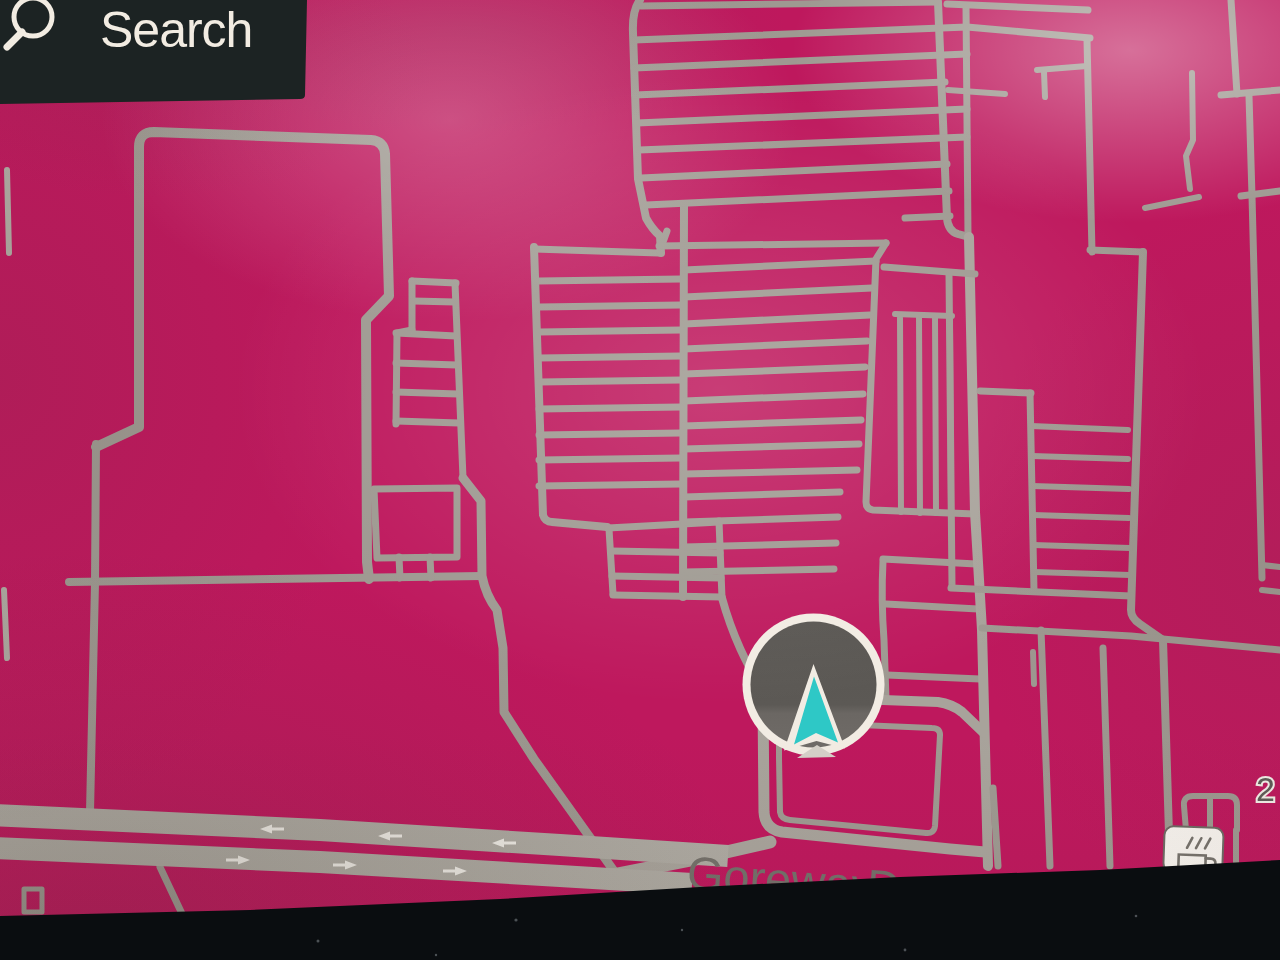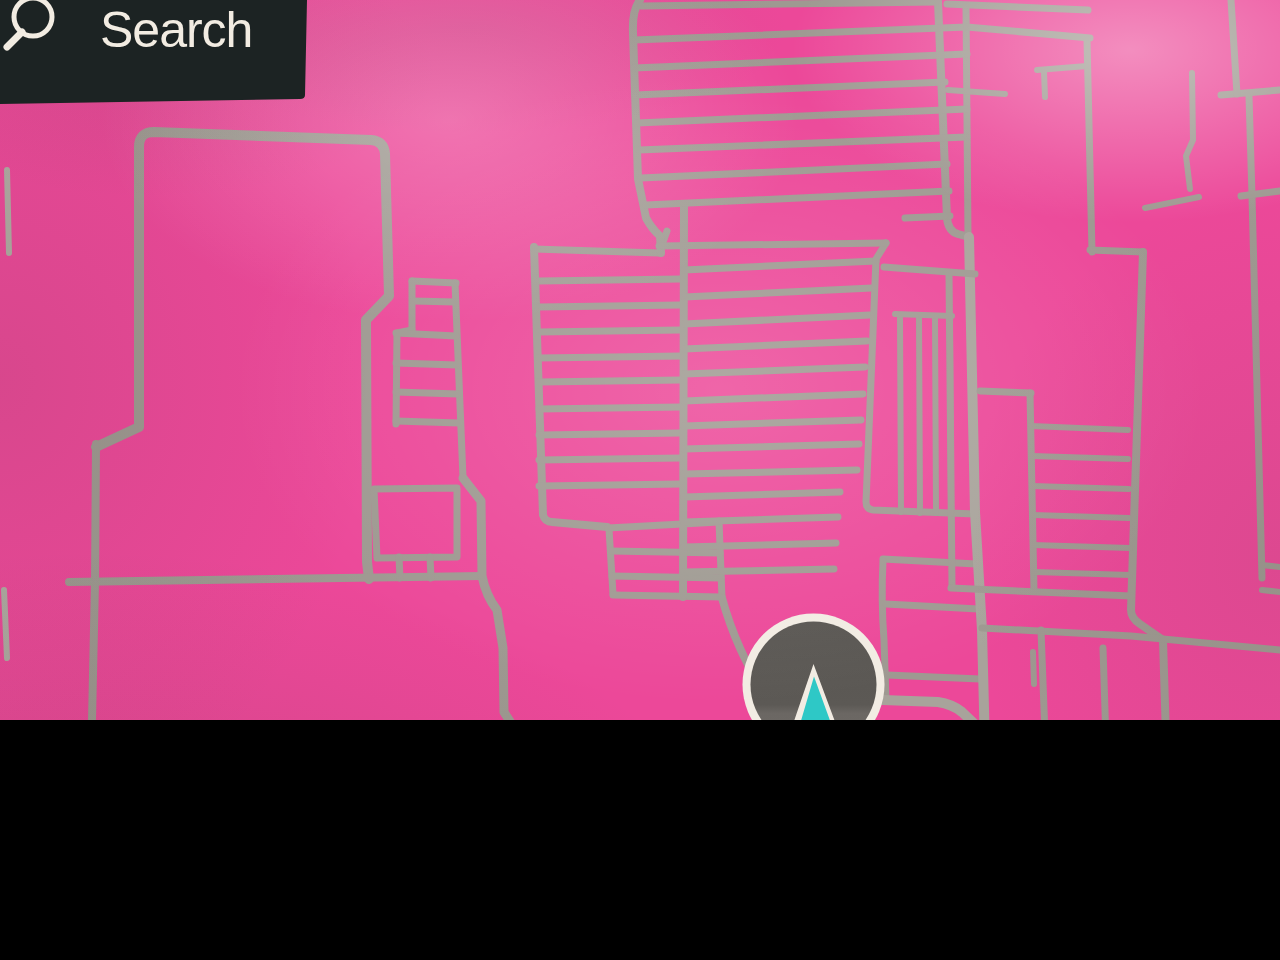--- a/index.html
+++ b/index.html
@@ -1,14 +1,14 @@
 <!DOCTYPE html>
 <html><head><meta charset="utf-8"><style>
 html,body{margin:0;padding:0;background:#000;}
-.wrap{position:relative;width:1280px;height:720px;overflow:hidden;background:#ec4899;font-family:"Liberation Sans",sans-serif;}
+.wrap{position:relative;width:1280px;height:960px;overflow:hidden;background:#be185d;font-family:"Liberation Sans",sans-serif;}
 .lay{position:absolute;left:0;top:0;}
 .vig{position:absolute;left:0;top:0;width:1280px;height:960px;pointer-events:none;background:
 radial-gradient(ellipse 500px 290px at 450px 120px, rgba(255,255,252,0.24), rgba(255,255,252,0) 70%),
 radial-gradient(ellipse 470px 240px at 1130px 50px, rgba(255,255,252,0.38), rgba(255,255,252,0) 72%),
 radial-gradient(ellipse 650px 420px at 720px 390px, rgba(255,255,250,0.16), rgba(255,255,250,0) 75%),
 radial-gradient(ellipse 900px 520px at 90px 940px, rgba(62,52,42,0.18), rgba(62,52,42,0) 75%),
 linear-gradient(to top, rgba(62,52,42,0.07), rgba(62,52,42,0) 230px),
 radial-gradient(ellipse 360px 160px at 150px 70px, rgba(80,75,68,0.10), rgba(80,75,68,0) 80%),
 radial-gradient(ellipse 500px 600px at 0px 380px, rgba(72,62,52,0.12), rgba(72,62,52,0) 75%),
 radial-gradient(ellipse 420px 500px at 1280px 560px, rgba(85,75,64,0.10), rgba(85,75,64,0) 75%),

